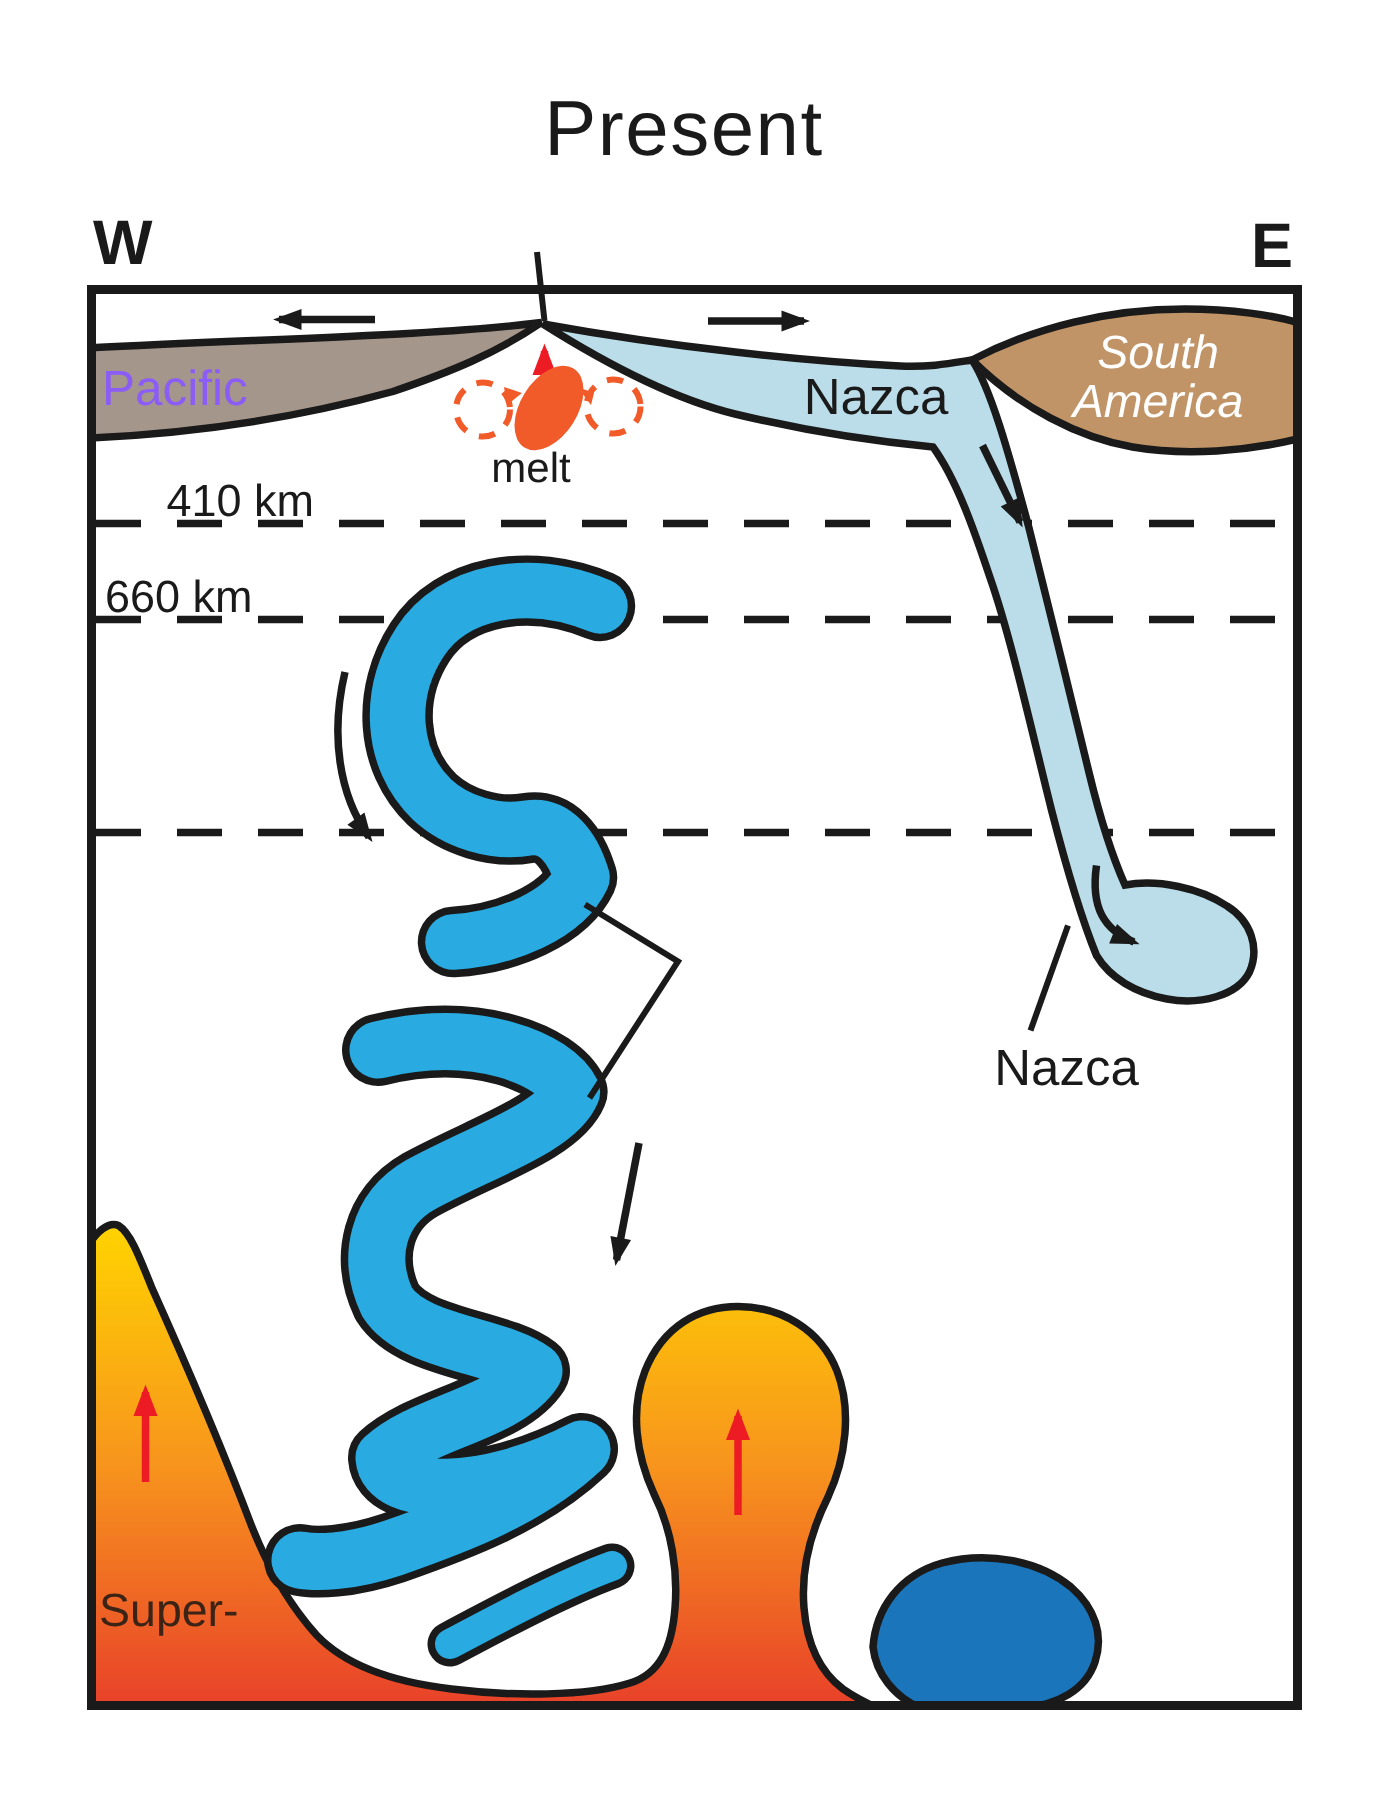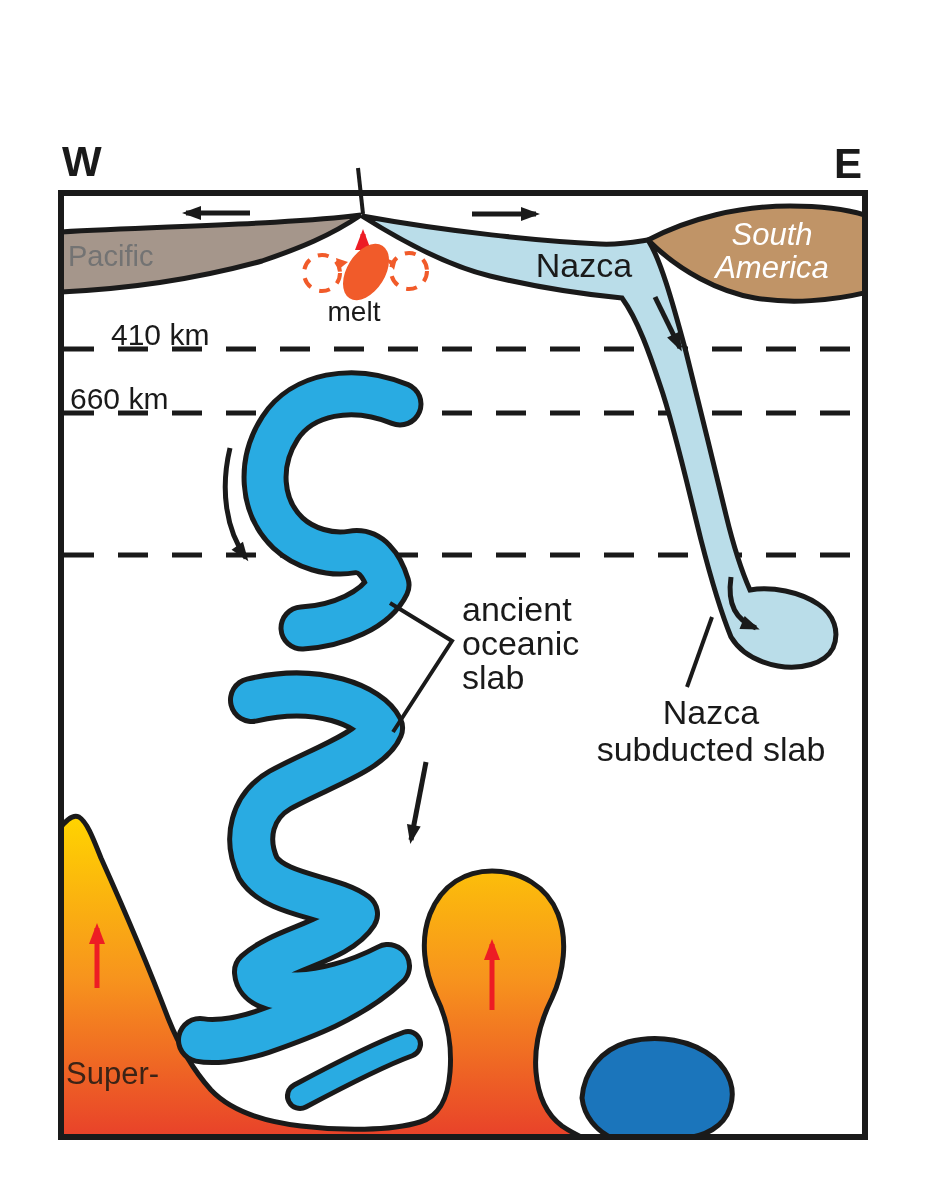--- a/index.html
+++ b/index.html
@@ -6,21 +6,21 @@
   .canvas{
     position:relative;width:928px;height:1200px;background:#ffffff;
     font-family:"Liberation Sans","DejaVu Sans",sans-serif;overflow:hidden;
   }
   .canvas svg{position:absolute;left:0;top:0;}
   .lbl{position:absolute;white-space:nowrap;color:#1a1a1a;}
   .lbl.center{transform:translateX(-50%);text-align:center;}
   .title{font-size:52px;letter-spacing:1px;}
   .ridge-lbl{font-size:36px;}
   .compass{font-size:42px;font-weight:700;}
-  .plate-lbl{font-size:29px;color:#737373;}
+  .plate-lbl{font-size:33px;color:#8b5cf6;}
   .nazca-lbl{font-size:34px;}
   .sa-lbl{font-size:31px;line-height:33px;color:#ffffff;}
   .melt-lbl{font-size:28px;}
   .depth-lbl{font-size:30px;}
   .ancient-lbl{font-size:34px;line-height:34px;}
   .nazcasub-lbl{font-size:34px;line-height:37px;}
   .plumes-lbl{font-size:31px;line-height:39px;color:var(--c-superplumes-text);}
   .pacific   {fill:var(--c-pacific-plate);stroke:var(--c-outline);stroke-width:5;}
   .nazca     {fill:var(--c-nazca-plate);stroke:var(--c-outline);stroke-width:5;}
   .samerica  {fill:var(--c-south-america);stroke:var(--c-outline);stroke-width:5;}
@@ -158,42 +158,37 @@
     <path class="blk-arrow" stroke-width="4" d="M 230 448 C 220 490, 226 530, 246 558" marker-end="url(#ahB)"></path>
     <line class="blk-arrow" stroke-width="4" x1="426" y1="762" x2="411" y2="840" marker-end="url(#ahB)"></line>
 
     <line class="ptr" x1="358" y1="168" x2="363" y2="214"></line>
     <path class="ptr" d="M 390 603 L 452 641 L 393 732"></path>
     <line class="ptr" x1="712" y1="617" x2="687" y2="687"></line>
 
     <rect class="border" x="61" y="193" width="804" height="944"></rect>
   </svg>
 
+  <div class="lbl title center" style="left:456px;top:56px;">Present</div>
   <div class="lbl compass" style="left:62px;top:138px;">W</div>
   <div class="lbl compass" style="left:834px;top:140px;">E</div>
 
   <div class="lbl plate-lbl" style="left:68px;top:240px;">Pacific</div>
   <div class="lbl nazca-lbl center" style="left:584px;top:246px;">Nazca</div>
   <div class="lbl sa-lbl center" style="left:772px;top:218px;font-style:italic;">
     <span>South</span><br>
     <span>America</span>
   </div>
   <div class="lbl melt-lbl center" style="left:354px;top:296px;">melt</div>
 
   <div class="lbl depth-lbl" style="left:67px;top:318px;margin-left:44px;">410 km</div>
   <div class="lbl depth-lbl" style="left:70px;top:382px;">660 km</div>
 
-  <div class="lbl ancient-lbl" style="left:462px;top:592px;">
-    <span>ancient</span><br>
-    <span>oceanic</span><br>
-    <span>slab</span>
-  </div>
 
   <div class="lbl nazcasub-lbl center" style="left:711px;top:694px;">
     <span>Nazca</span><br>
-    <span>subducted slab</span>
   </div>
 
   <div class="lbl plumes-lbl" style="left:66px;top:1054px;">
     <span>Super-</span><br>
   </div>
 
 </div>
 
 </body></html>

